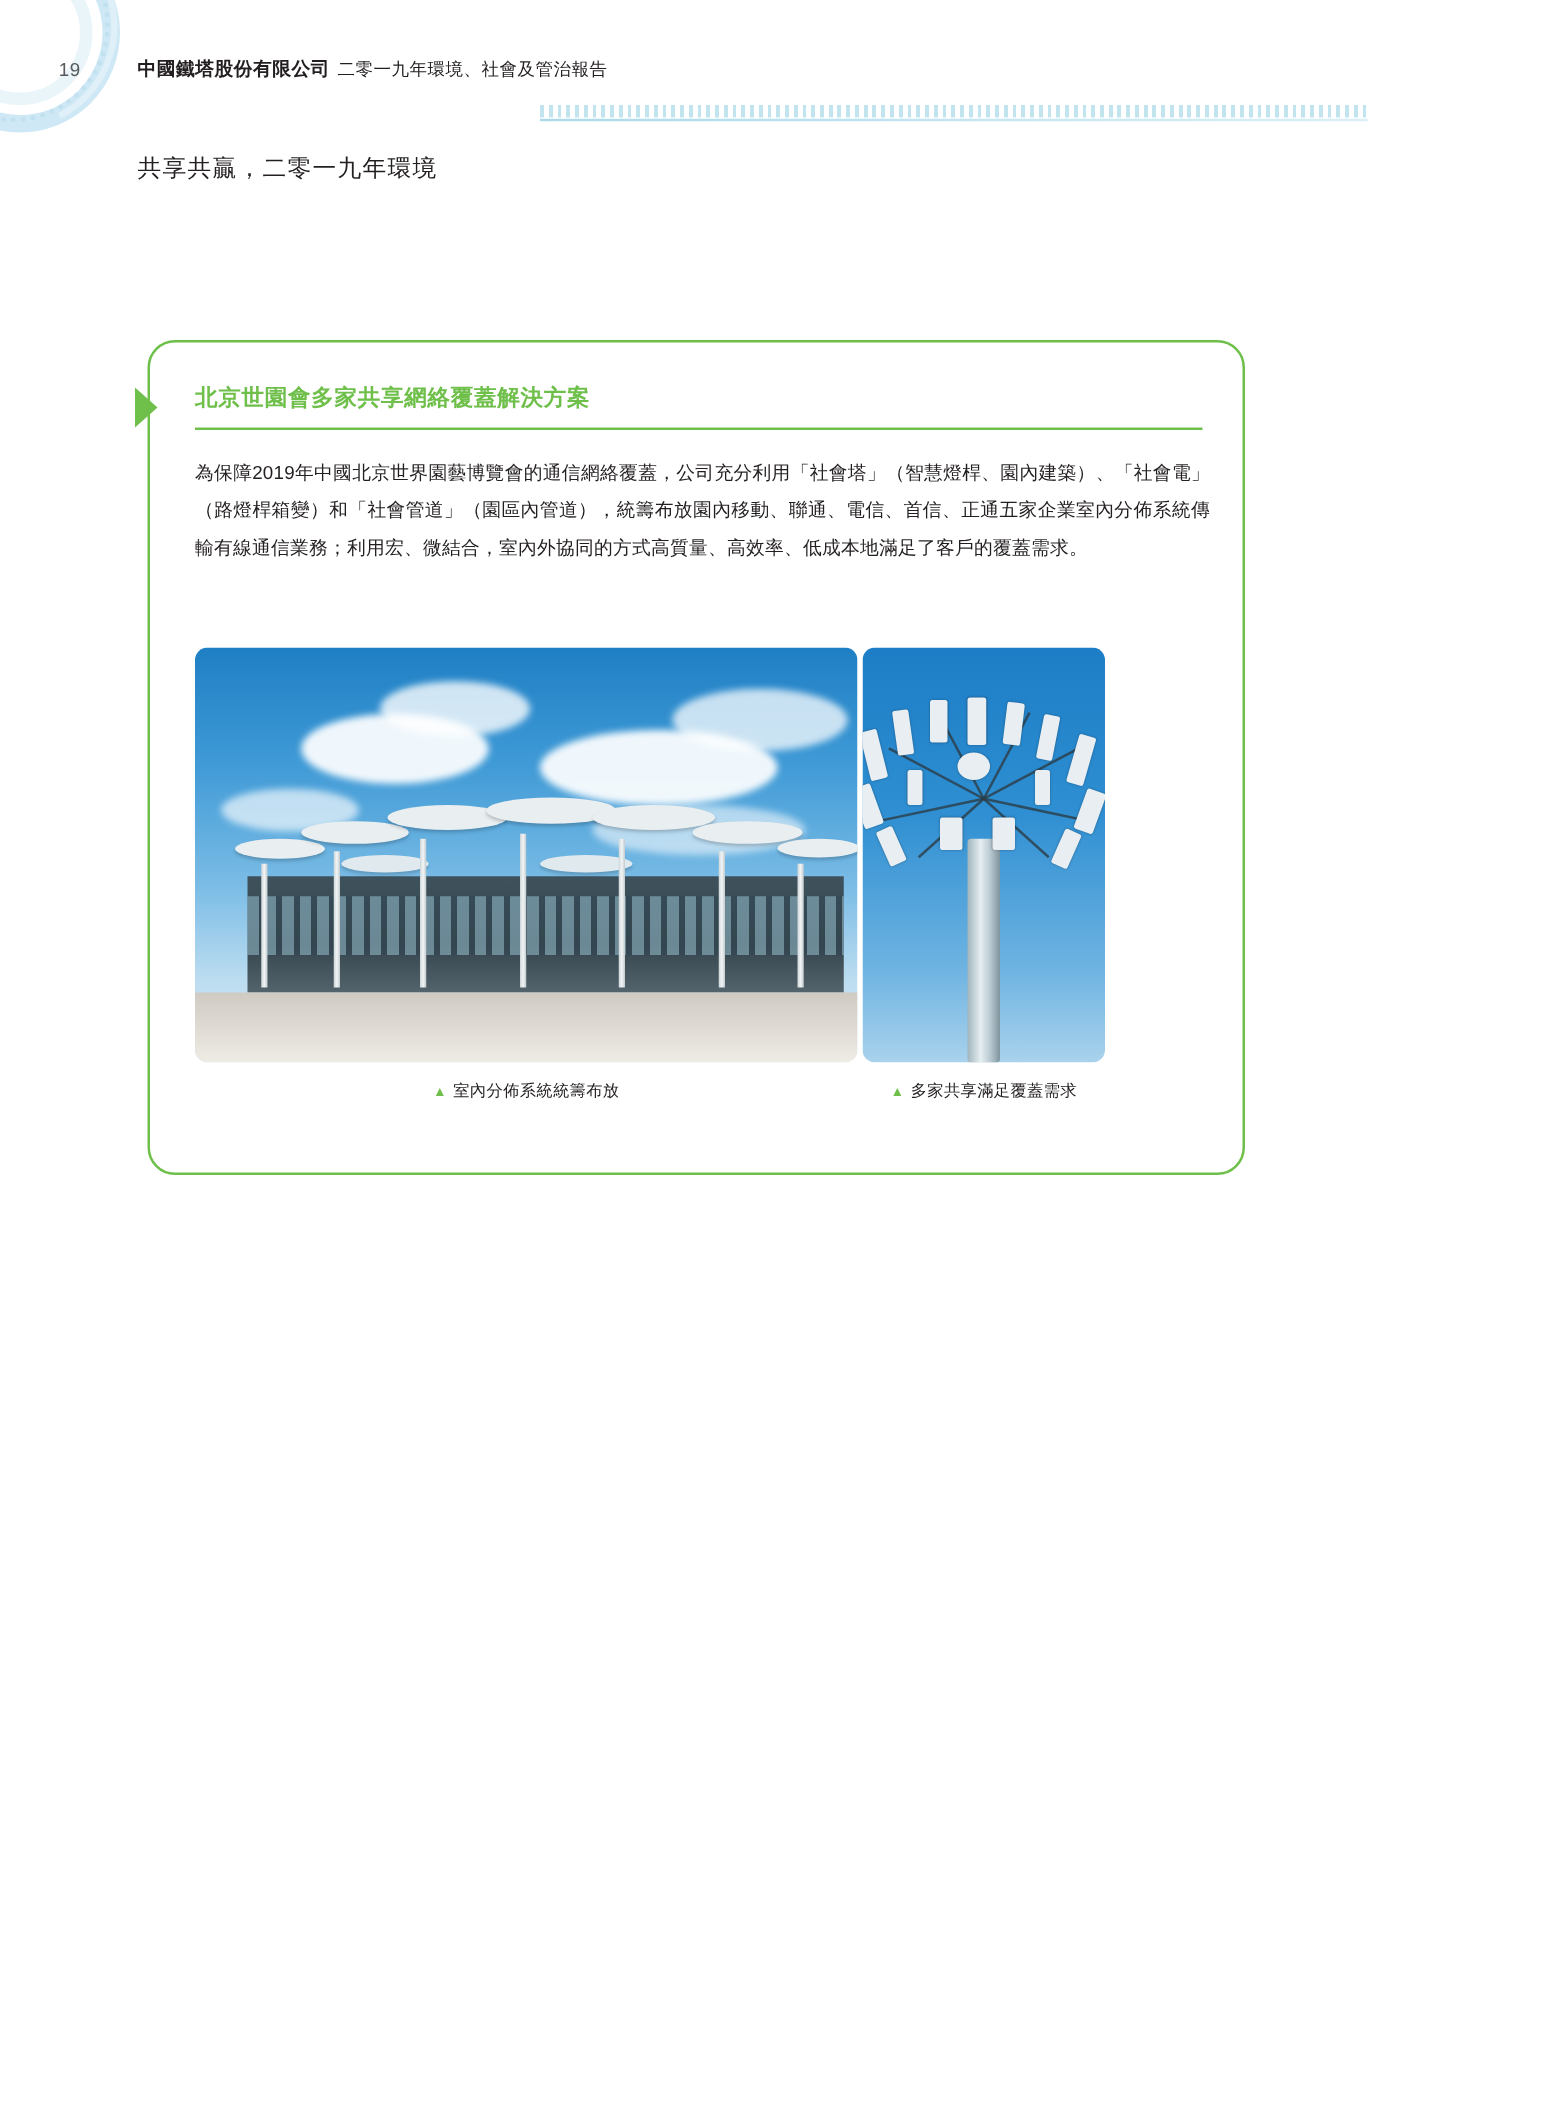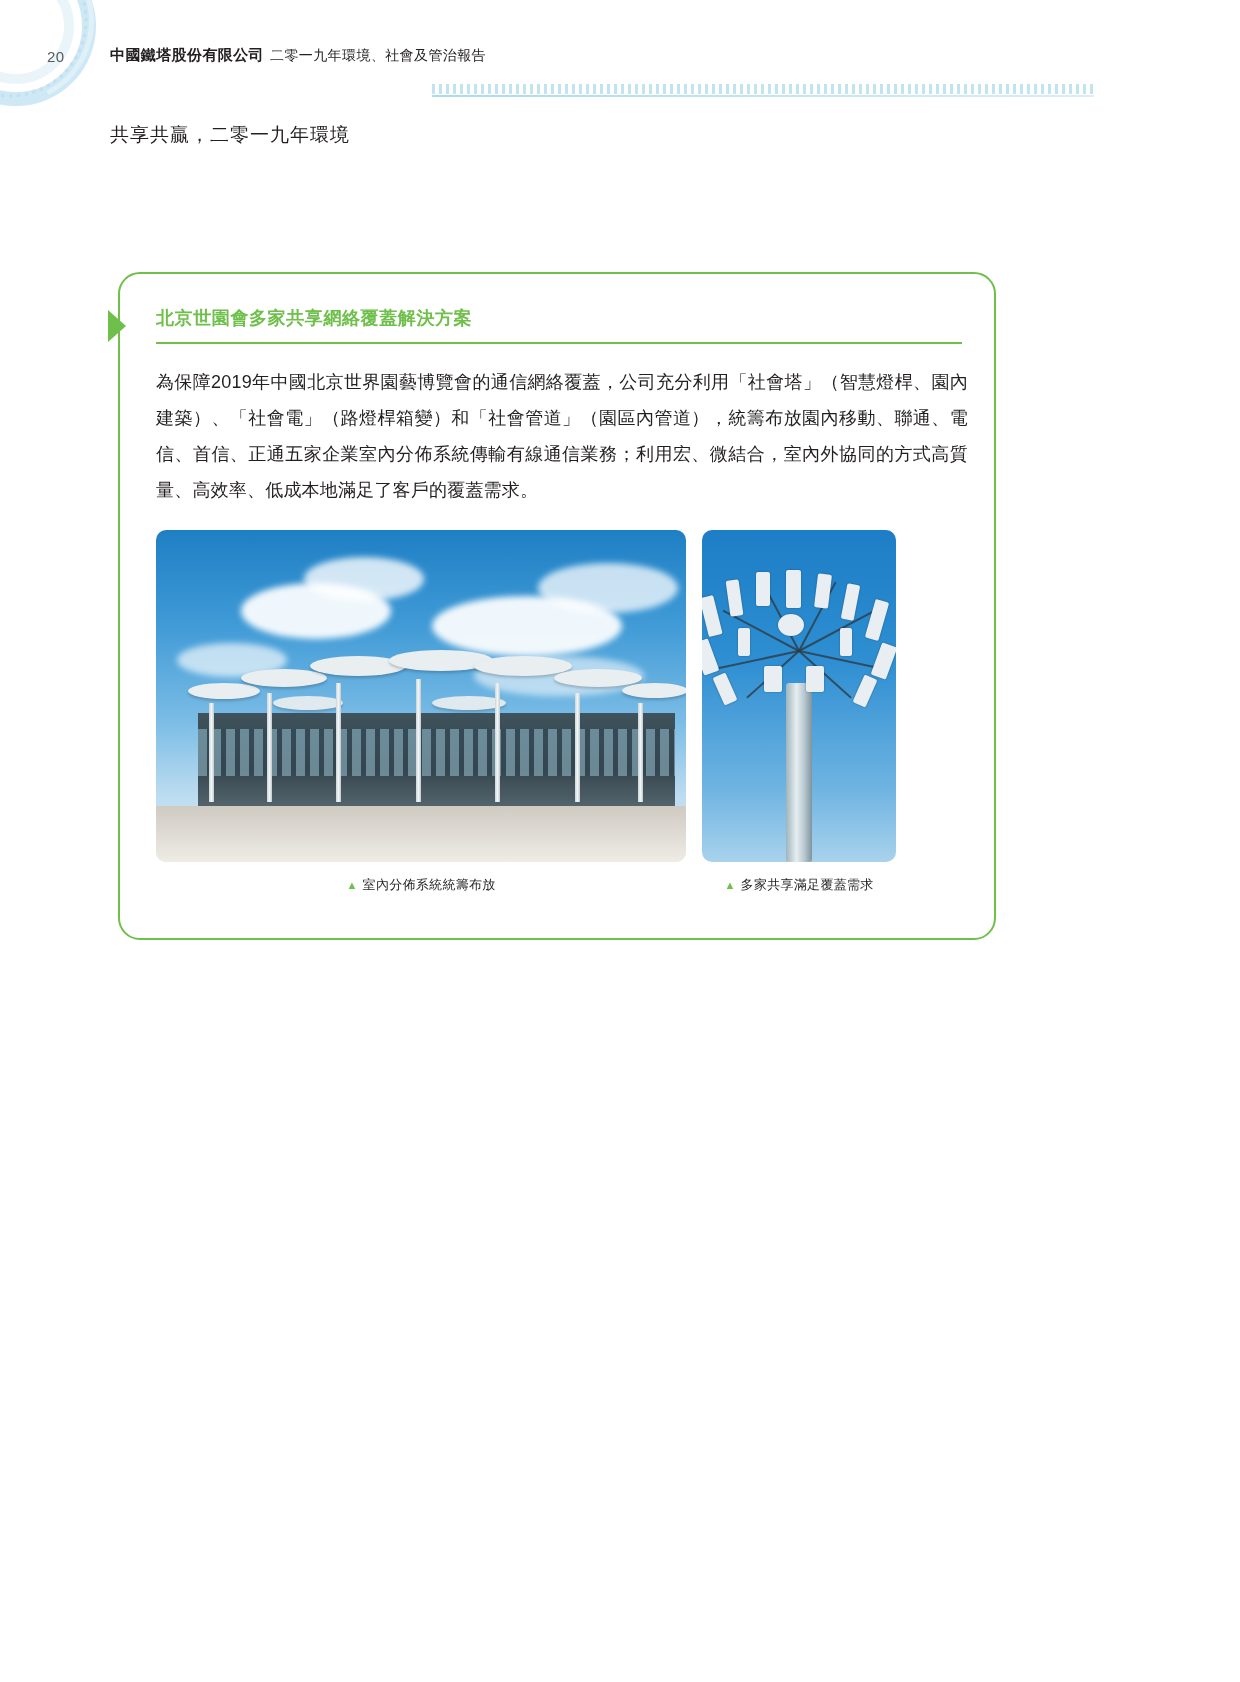--- a/index.html
+++ b/index.html
@@ -157,35 +157,35 @@
     top: 68px;
     width: 806px;
     height: 2px;
     background: #6fbf4b;
   }
   .case-body {
     position: absolute;
     left: 36px;
     top: 90px;
     width: 812px;
-    font-size: 18px;
+    font-size: 15px;
     line-height: 2.0;
     color: #231f20;
     text-align: justify;
     letter-spacing: .2px;
   }
 
   
   .photos {
     position: absolute;
     left: 36px;
-    top: 256px;
+    top: 244px;
     width: 808px;
     display: flex;
-    gap: 16px;
+    gap: 4px;
   }
   .photo-wrap { position: relative; }
   .photo-wrap.left  { width: 530px; }
   .photo-wrap.right { width: 194px; }
   .photo {
     width: 100%;
     height: 332px;
     border-radius: 10px;
     overflow: hidden;
     position: relative;
@@ -294,21 +294,21 @@
 </head>
 <body>
 
 <div class="corner-deco">
   <div class="ring ring-1"></div>
   <div class="ring-dots"></div>
   <div class="ring ring-2"></div>
   <div class="ring ring-3"></div>
 </div>
 
-<div class="page-number">20</div>
+<div class="page-number">19</div>
 <div class="header-text">
   <span class="company">中國鐵塔股份有限公司</span><span class="report">二零一九年環境、社會及管治報告</span>
 </div>
 <div class="header-rule"></div>
 
 <div class="section-title">共享共贏，二零一九年環境</div>
 
 <div class="case-box">
   <div class="case-arrow"></div>
   <div class="case-title">北京世園會多家共享網絡覆蓋解決方案</div>

